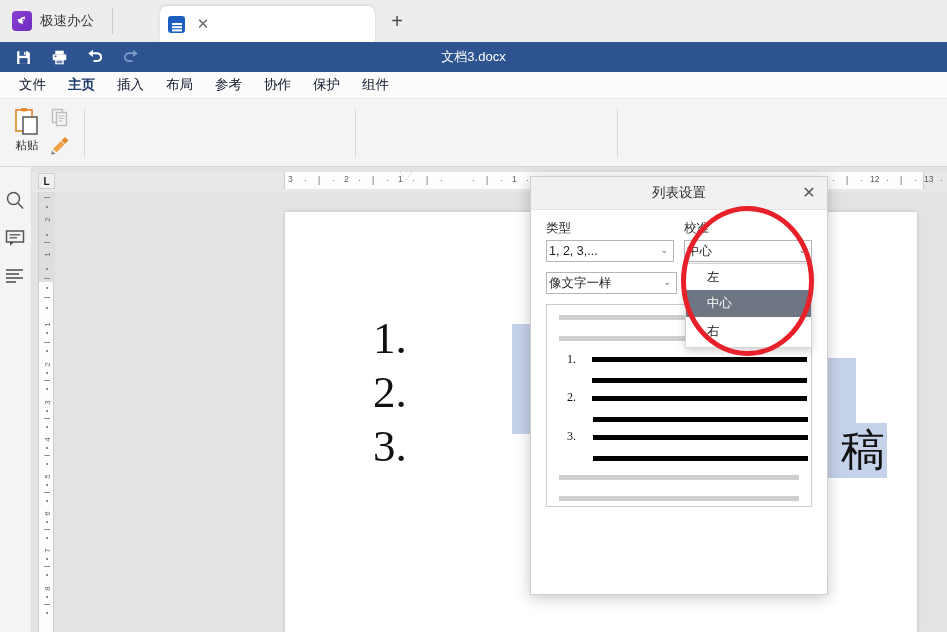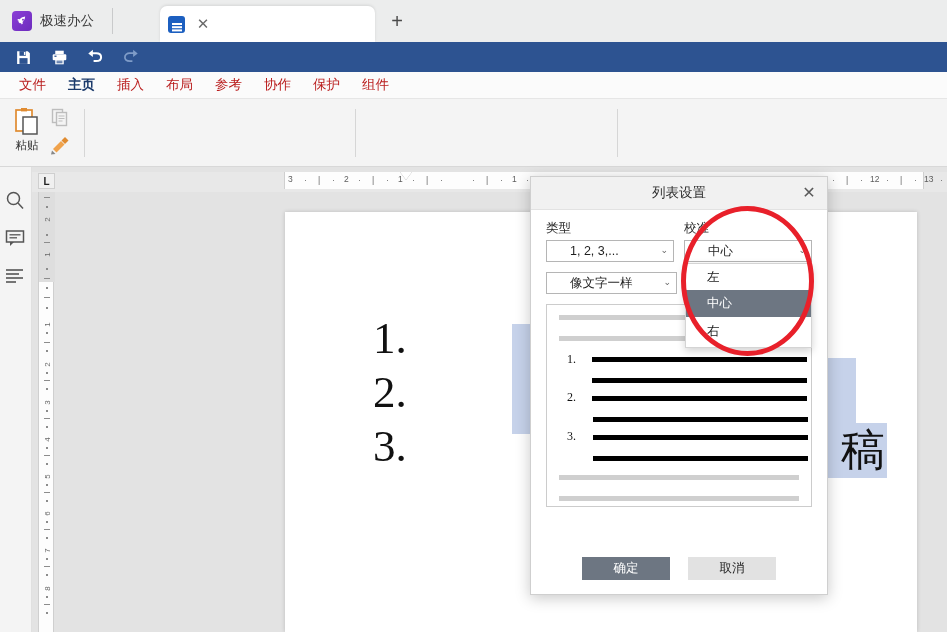--- a/index.html
+++ b/index.html
@@ -59,21 +59,21 @@
     font-size:13px; color:#ffffff; pointer-events:none;
   }
 
   
   .menubar {
     position:absolute; left:0; top:72px; width:947px; height:27px;
     background:#fbfbfb; border-bottom:1px solid #e6e6e6;
     display:flex; align-items:center; padding-left:8px; gap:0px;
   }
   .menu-item {
-    font-size:13.5px; color:#b91c1c; padding:3px 11px; position:relative;
+    font-size:13.5px; color:#0f172a; padding:3px 11px; position:relative;
     white-space:nowrap;
   }
   .menu-item.active { color:#1b3a6b; font-weight:600; }
   .menu-item.active:after {
     content:""; position:absolute; left:10px; right:10px; bottom:-5px;
     height:3px; background:#2d5391;
   }
 
   
   .ribbon {
@@ -181,21 +181,21 @@
     position:relative; height:33px; background:#f1f1f1; border-bottom:1px solid #e2e2e2;
     display:flex; align-items:center; justify-content:center;
   }
   .dlg-title { font-size:13.5px; color:#2c2c2c; }
   .dlg-close { position:absolute; right:8px; top:6px; width:20px; height:20px;
     font-size:16px; color:#5a5a5a; text-align:center; line-height:19px; font-weight:300; }
   .dlg-body { position:relative; padding:10px 15px 0 15px; }
   .fld-label { font-size:12.5px; color:#2b2b2b; margin-bottom:3px; }
   .dlg-combo {
     height:22px; border:1px solid #b5b5b5; background:#fff; position:relative;
-    display:flex; align-items:center; padding-left:23px; font-size:12.5px; color:#1f1f1f;
+    display:flex; align-items:center; padding-left:2px; font-size:12.5px; color:#1f1f1f;
   }
   .dlg-combo .c { position:absolute; right:5px; top:4px; font-size:9px; color:#666; }
   .row2 { display:flex; gap:10px; }
   .col { width:131px; }
   .preview-box {
     margin-top:4px; height:203px; border:1px solid #cccccc; background:#fff;
     position:relative; padding:9px 12px;
   }
   .gbar { position:absolute; height:5px; background:#cfcfcf; left:12px; right:12px; }
   .blkline { position:absolute; height:5px; background:#000; }
@@ -271,20 +271,21 @@
             <path d="M6.9 1.8L2.3 5.4l4.6 3.5z" fill="#fff"></path>
           </svg>
       </span>
       <span class="qat-btn">
         <svg width="18" height="18" viewBox="0 0 18 18">
             <path d="M12.5 5.2H7.8c-3.1 0-4.9 1.7-4.9 4 0 2.4 1.9 3.9 5 3.9h2.5" stroke="#7f9cc8" stroke-width="1.7" fill="none"></path>
             <path d="M11.1 1.8l4.6 3.6-4.6 3.5z" fill="#7f9cc8"></path>
           </svg>
       </span>
     </div>
+    <div class="title-center">文档3.docx</div>
   </div>
 
   <div class="menubar">
     <div class="menu-item">文件</div>
     <div class="menu-item active">主页</div>
     <div class="menu-item">插入</div>
     <div class="menu-item">布局</div>
     <div class="menu-item">参考</div>
     <div class="menu-item">协作</div>
     <div class="menu-item">保护</div>
@@ -724,24 +725,20 @@
           <span class="pnum" style="left:20px; top:124px;">3.</span>
           <div class="blkline" style="left:46px; top:130px; width:215px;"></div>
           <div class="blkline" style="left:46px; top:151px; width:215px;"></div>
 
           <div class="gbar" style="top:170px;"></div>
           <div class="gbar" style="top:191px;"></div>
         </div>
       </div>
     </div>
 
-    <div class="dlg-foot">
-      <button class="btn primary">确定</button>
-      <button class="btn secondary">取消</button>
-    </div>
   </div>
 
   <div style="position:absolute; left:685px; top:263px; width:127px; height:85px; background:#fff; border:1px solid #d4d4d4; box-shadow:0 3px 8px rgba(0,0,0,.18);">
     <div style="height:26px; display:flex; align-items:center; padding-left:21px; font-size:12.5px; color:#222;">左</div>
     <div style="height:27px; display:flex; align-items:center; padding-left:21px; font-size:12.5px; color:#fff; background:#6d7682;">中心</div>
     <div style="height:28px; display:flex; align-items:center; padding-left:21px; font-size:12.5px; color:#222;">右</div>
   </div>
 
   <div class="annot-circle"></div>
 

